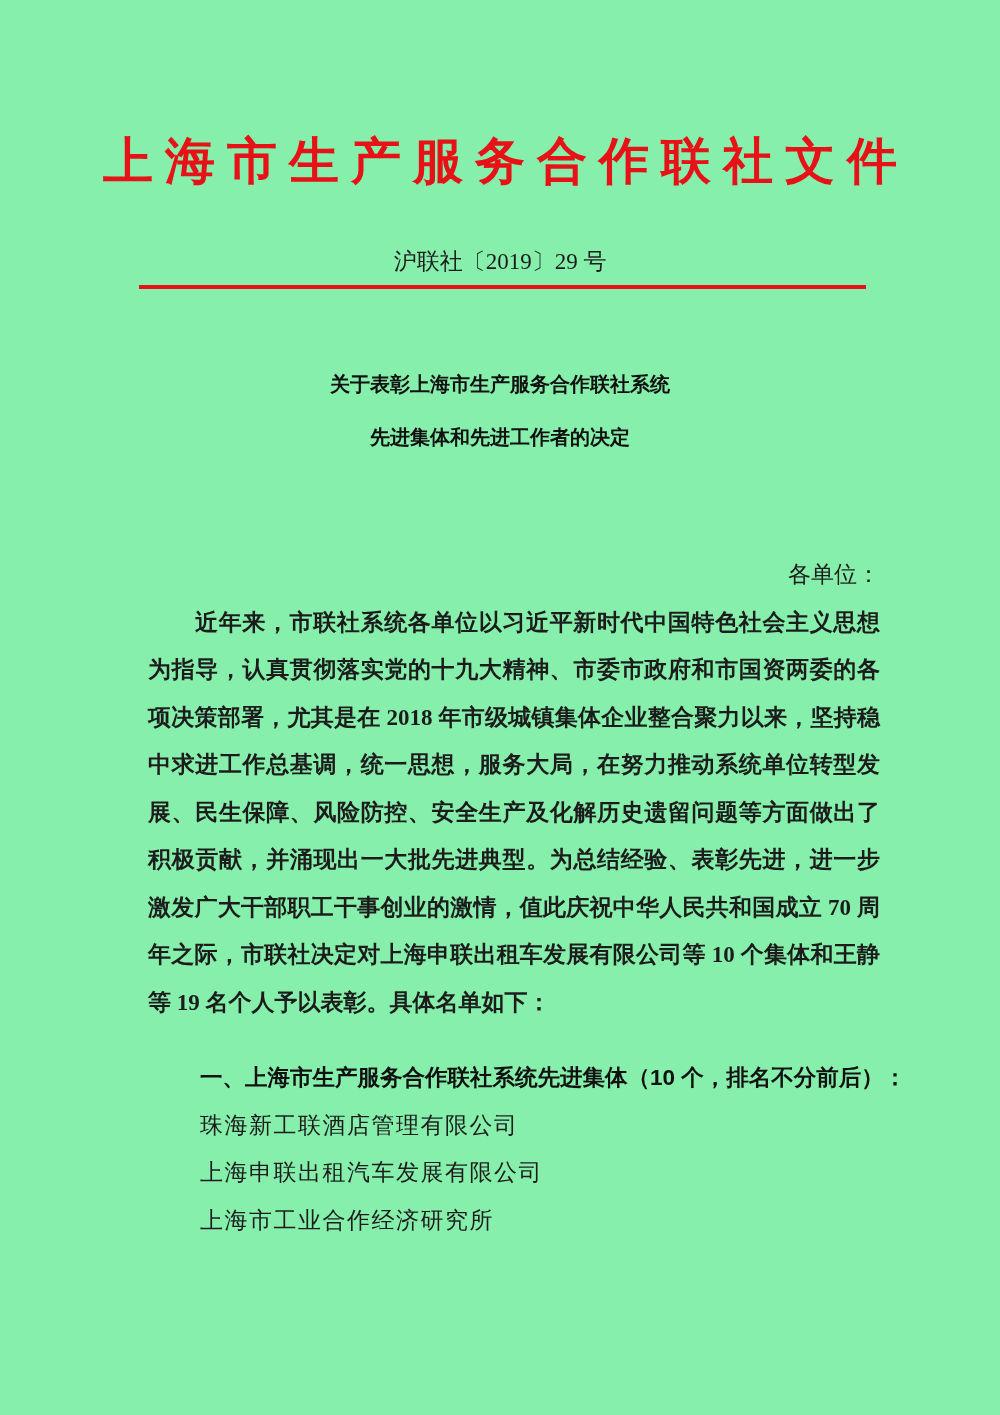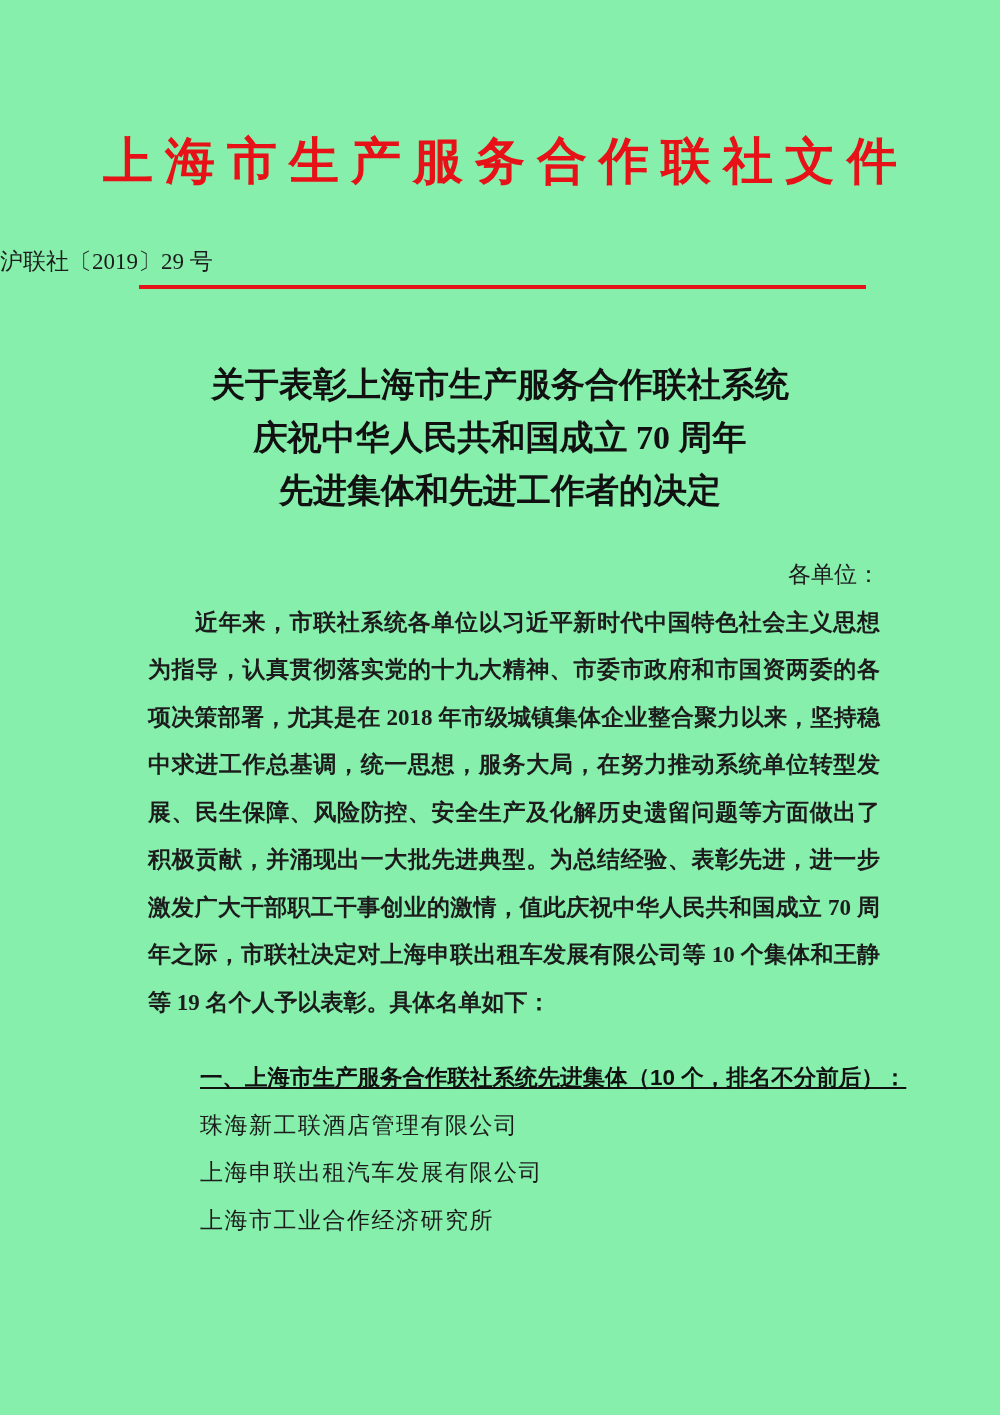--- a/index.html
+++ b/index.html
@@ -29,39 +29,40 @@
     padding-left: 12px;
     box-sizing: border-box;
     color: #e61217;
     white-space: nowrap;
   }
   .doc-number {
     position: absolute;
     top: 246px;
     left: 0;
     width: 1000px;
+    text-align: center;
     font-size: 23px;
     color: #1c1c1c;
   }
   .red-rule {
     position: absolute;
     top: 285px;
     left: 139px;
     width: 727px;
     height: 4px;
     background: #e61217;
   }
   .doc-title {
     position: absolute;
     top: 358px;
     left: 0;
     width: 1000px;
     text-align: center;
     font-weight: bold;
-    font-size: 34px;
+    font-size: 20px;
     line-height: 53px;
     color: #111111;
   }
   .content {
     position: absolute;
     top: 551px;
     left: 148px;
     width: 732px;
     font-size: 23px;
     line-height: 47.5px;
@@ -76,21 +77,20 @@
     font-weight: bold;
   }
   .section-heading {
     margin-top: 28px;
     font-family: "Liberation Sans", "DejaVu Sans", sans-serif;
     font-weight: bold;
     font-size: 22.5px;
     padding-left: 52px;
     color: #111111;
     white-space: nowrap;
-    text-decoration: underline;
   }
   .awardee-list {
     margin: 0;
     padding: 0;
     list-style: none;
   }
   .awardee-list li {
     padding-left: 52px;
     letter-spacing: 1.5px;
   }
@@ -101,21 +101,20 @@
 <div class="page">
 
   <div class="letterhead">上海市生产服务合作联社文件</div>
 
   <div class="doc-number">沪联社〔2019〕29 号</div>
 
   <div class="red-rule"></div>
 
   <div class="doc-title">
     <div>关于表彰上海市生产服务合作联社系统</div>
-    <div>庆祝中华人民共和国成立 70 周年</div>
     <div>先进集体和先进工作者的决定</div>
   </div>
 
   <div class="content">
 
     <div class="salutation">各单位：</div>
 
     <div class="body-paragraph">近年来，市联社系统各单位以习近平新时代中国特色社会主义思想为指导，认真贯彻落实党的十九大精神、市委市政府和市国资两委的各项决策部署，尤其是在 2018 年市级城镇集体企业整合聚力以来，坚持稳中求进工作总基调，统一思想，服务大局，在努力推动系统单位转型发展、民生保障、风险防控、安全生产及化解历史遗留问题等方面做出了积极贡献，并涌现出一大批先进典型。为总结经验、表彰先进，进一步激发广大干部职工干事创业的激情，值此庆祝中华人民共和国成立 70 周年之际，市联社决定对上海申联出租车发展有限公司等 10 个集体和王静等 19 名个人予以表彰。具体名单如下：</div>
 
     <div class="section-heading">一、上海市生产服务合作联社系统先进集体（10 个，排名不分前后）：</div>

